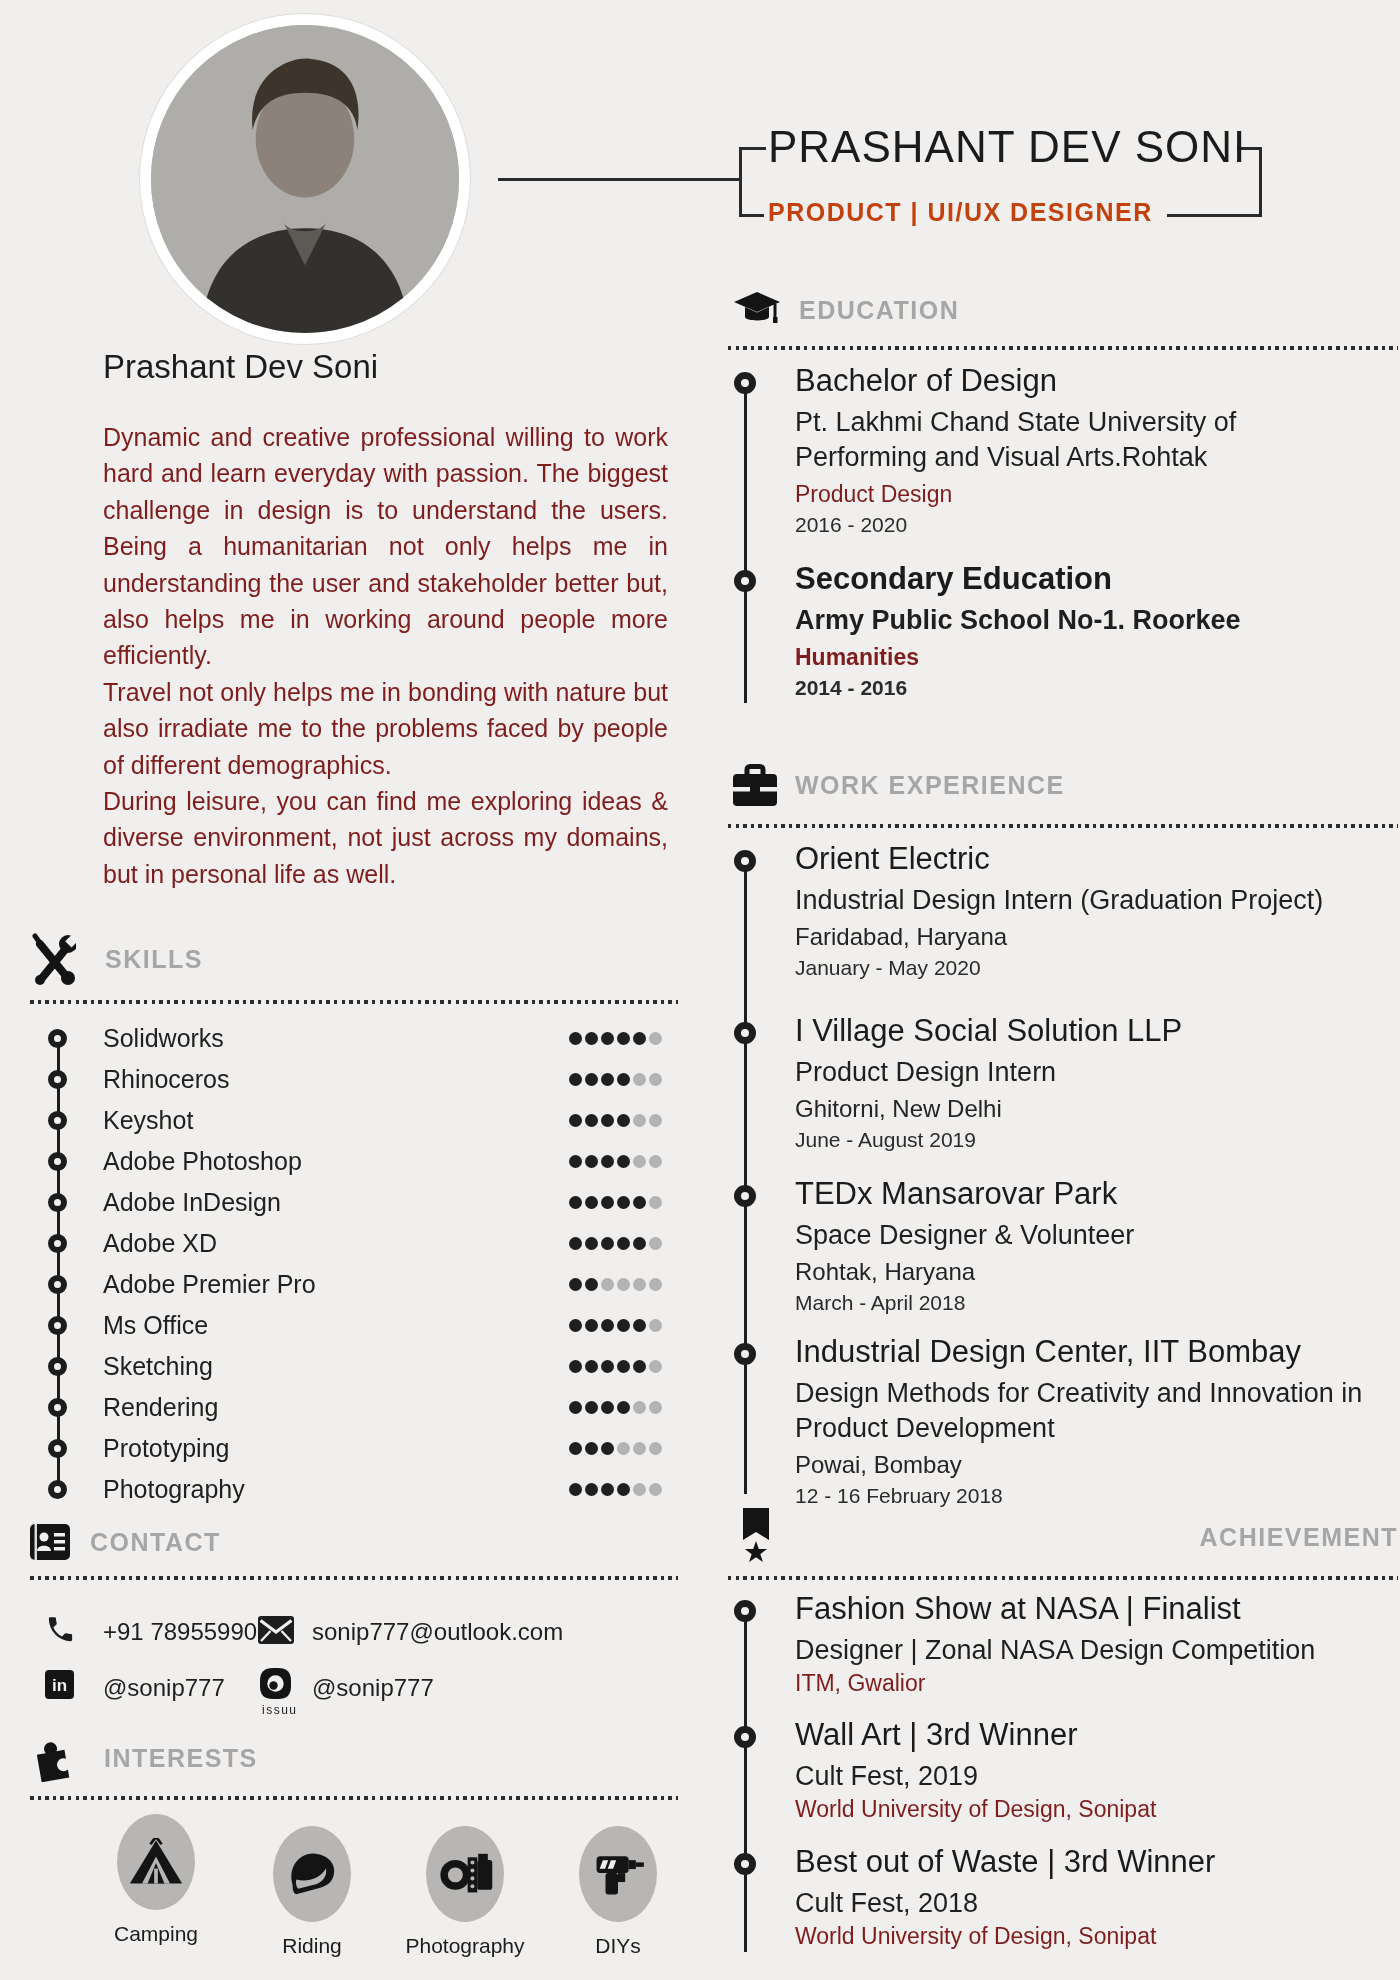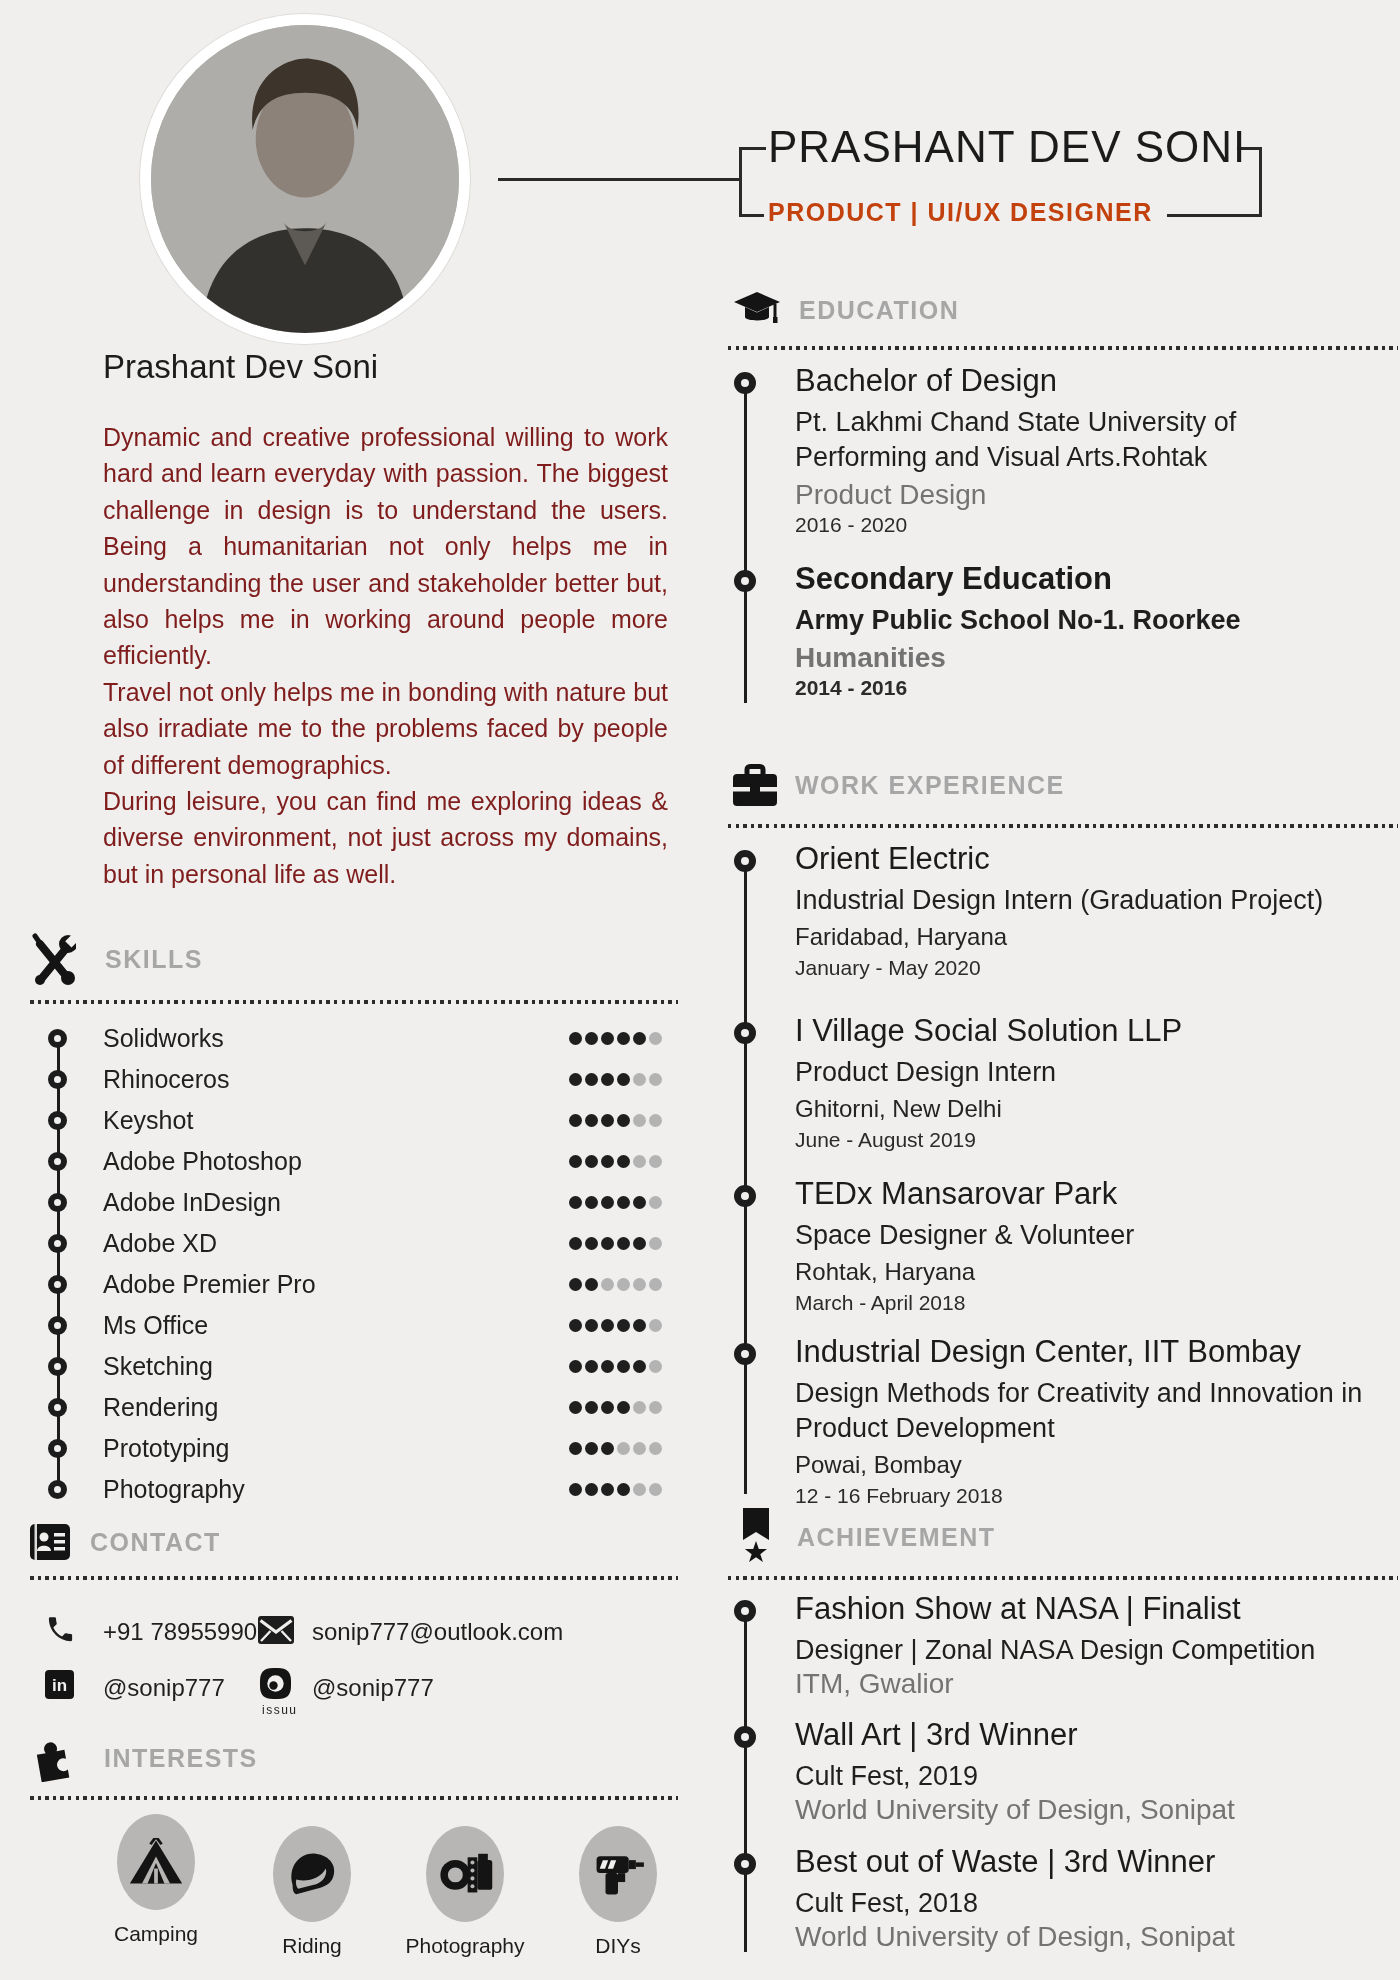--- a/index.html
+++ b/index.html
@@ -27,21 +27,21 @@
   .bio p{margin:0;}
 
   
   .vline{width:3px; background:#1d1d1d;}
   .tl-entry{position:absolute; padding-left:67px;}
   .ring{position:absolute; left:6px; top:10px; width:8px; height:8px; border:7px solid #1d1d1d;
         border-radius:50%; background:#f0efed;}
   .tl-title{font-size:31px; line-height:38px; color:#1b1b1b; margin-bottom:5px; white-space:nowrap;}
   .tl-sub{font-size:27px; line-height:35px; color:#1f1f1f;}
   .tl-loc{font-size:24px; line-height:33px; color:#242424; margin-top:2px;}
-  .tl-meta{font-size:28px; line-height:31px; color:#737373; margin-top:4px;}
+  .tl-meta{font-size:23px; line-height:31px; color:#7f1d1d; margin-top:4px;}
   .tl-date{font-size:21px; line-height:29px; color:#2b2b2b;}
 
   
   .skill-row{display:flex; align-items:center; height:41px; position:relative; padding-left:73px; padding-right:16px;}
   .skill-ring{position:absolute; left:18px; top:10.5px; width:7px; height:7px; border:6.5px solid #1c1c1c;
               border-radius:50%; background:#f0efed;}
   .skill-name{font-size:25px; color:#202020;}
   .dots{margin-left:auto; display:flex; align-items:center;}
   .dot{width:13.5px; height:13.5px; border-radius:50%; margin-left:2.5px;}
   .dot-filled{background:#1f1f1f;}
@@ -456,21 +456,21 @@
     <div class="tl-entry" style="top:569px; width:615px;">
       <span class="ring"></span>
       <div class="tl-title">Industrial Design Center, IIT Bombay</div>
       <div class="tl-sub">Design Methods for Creativity and Innovation in Product Development</div>
       <div class="tl-loc">Powai, Bombay</div>
       <div class="tl-date">12 - 16 February 2018</div>
     </div>
   </div>
 
   <div class="abs" style="left:728px; top:1508px; width:670px; height:470px;">
-    <div class="sec-head" style="gap:22px; padding-left:9px;">
+    <div class="sec-head" style="gap:22px; padding-left:9px;justify-content:space-between;">
       <span>
         <svg width="38" height="58" viewBox="0 0 38 58">
           <path d="M6 0 L32 0 L32 32 L19 24 L6 32 Z" fill="#141414"></path>
           <path d="M19 30 L22.5 40 L33 40 L24.5 46.5 L27.8 56.5 L19 50.5 L10.2 56.5 L13.5 46.5 L5 40 L15.5 40 Z" fill="#141414" stroke="#f0efed" stroke-width="2"></path>
         </svg>
       </span>
       <span class="sec-label">ACHIEVEMENT</span>
     </div>
     <div class="dotline" style="margin-top:10px;"></div>
 

